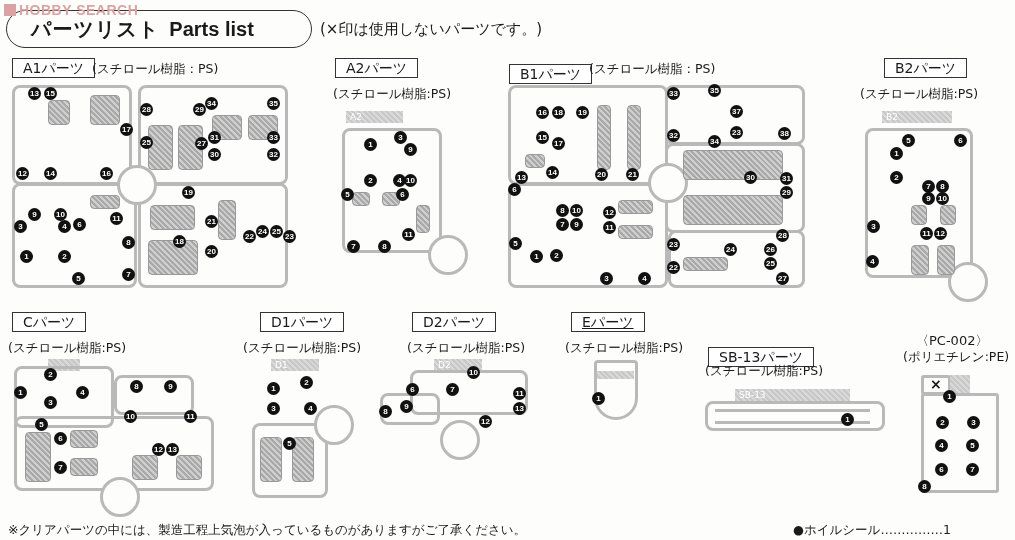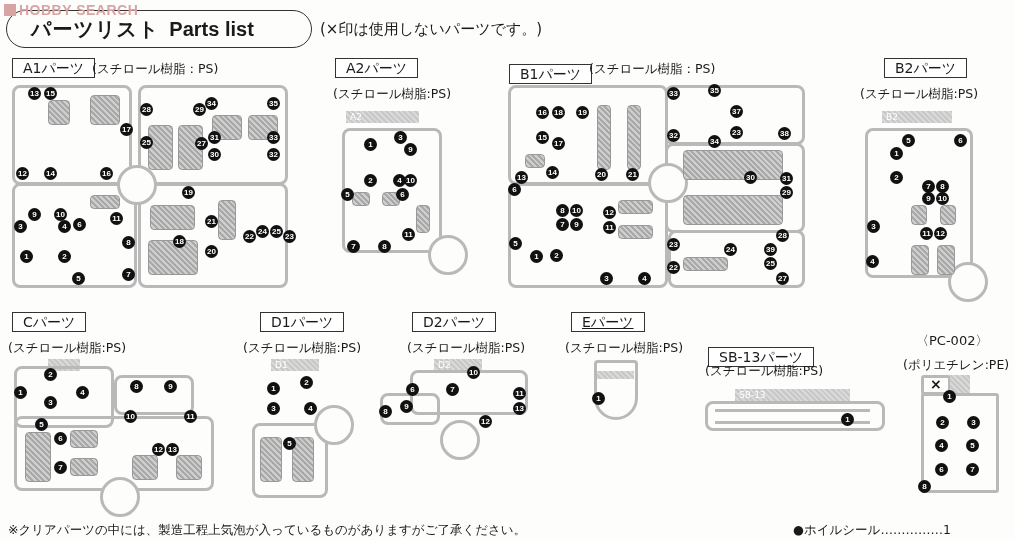--- a/index.html
+++ b/index.html
@@ -81,21 +81,21 @@
 <div class="abs num" style="left:58px;top:220px;">4</div>
 <div class="abs num" style="left:73px;top:218px;">6</div>
 <div class="abs num" style="left:20px;top:250px;">1</div>
 <div class="abs num" style="left:58px;top:250px;">2</div>
 <div class="abs num" style="left:122px;top:236px;">8</div>
 <div class="abs num" style="left:72px;top:272px;">5</div>
 <div class="abs num" style="left:122px;top:268px;">7</div>
 
 <div class="abs section-label" style="left:335px;top:58px;">A2パーツ</div>
 <div class="abs material" style="left:333px;top:86px;">(スチロール樹脂:PS)</div>
-<div class="abs tag" style="left:346px;top:111px;width:73px;">A2</div>
+<div class="abs tag" style="left:346px;top:111px;width:57px;">A2</div>
 <div class="abs sprue" style="left:342px;top:128px;width:100px;height:125px;"></div>
 <div class="abs ring" style="left:428px;top:235px;"></div>
 <div class="abs part" style="left:352px;top:192px;width:18px;height:14px;"></div>
 <div class="abs part" style="left:382px;top:192px;width:18px;height:14px;"></div>
 <div class="abs part" style="left:416px;top:205px;width:14px;height:28px;"></div>
 <div class="abs num" style="left:364px;top:138px;">1</div>
 <div class="abs num" style="left:394px;top:131px;">3</div>
 <div class="abs num" style="left:404px;top:143px;">9</div>
 <div class="abs num" style="left:364px;top:174px;">2</div>
 <div class="abs num" style="left:393px;top:174px;">4</div>
@@ -150,21 +150,21 @@
 <div class="abs num" style="left:603px;top:221px;">11</div>
 <div class="abs num" style="left:509px;top:237px;">5</div>
 <div class="abs num" style="left:530px;top:250px;">1</div>
 <div class="abs num" style="left:550px;top:249px;">2</div>
 <div class="abs num" style="left:600px;top:272px;">3</div>
 <div class="abs num" style="left:638px;top:272px;">4</div>
 <div class="abs num" style="left:667px;top:238px;">23</div>
 <div class="abs num" style="left:667px;top:261px;">22</div>
 <div class="abs num" style="left:724px;top:243px;">24</div>
 <div class="abs num" style="left:776px;top:229px;">28</div>
-<div class="abs num" style="left:764px;top:243px;">39</div>
+<div class="abs num" style="left:764px;top:243px;">26</div>
 <div class="abs num" style="left:764px;top:257px;">25</div>
 <div class="abs num" style="left:776px;top:272px;">27</div>
 
 <div class="abs section-label" style="left:884px;top:58px;">B2パーツ</div>
 <div class="abs material" style="left:860px;top:86px;">(スチロール樹脂:PS)</div>
 <div class="abs tag" style="left:882px;top:111px;width:70px;">B2</div>
 <div class="abs sprue" style="left:865px;top:128px;width:108px;height:150px;"></div>
 <div class="abs ring" style="left:948px;top:262px;"></div>
 <div class="abs part" style="left:911px;top:205px;width:16px;height:20px;"></div>
 <div class="abs part" style="left:940px;top:205px;width:16px;height:20px;"></div>
@@ -245,21 +245,21 @@
 
 <div class="abs section-label" style="left:708px;top:347px;">SB-13パーツ</div>
 <div class="abs material" style="left:705px;top:363px;">(スチロール樹脂:PS)</div>
 <div class="abs tag" style="left:735px;top:389px;width:115px;height:12px;">SB-13</div>
 <div class="abs sprue" style="left:705px;top:401px;width:180px;height:30px;"></div>
 <div class="abs runner-h" style="left:715px;top:409px;width:155px;"></div>
 <div class="abs runner-h" style="left:715px;top:421px;width:155px;"></div>
 <div class="abs num" style="left:841px;top:413px;">1</div>
 
 <div class="abs material" style="left:916px;top:332px;font-size:13px;">〈PC-002〉</div>
-<div class="abs material" style="left:903px;top:349px;margin-top:8px;">(ポリエチレン:PE)</div>
+<div class="abs material" style="left:903px;top:349px;">(ポリエチレン:PE)</div>
 <div class="abs sprue" style="left:921px;top:375px;width:30px;height:20px;border-radius:3px;"></div>
 <div class="abs tag" style="left:950px;top:375px;width:20px;height:18px;"></div>
 <div class="abs sprue" style="left:921px;top:393px;width:78px;height:100px;border-radius:3px;"></div>
 <div class="abs" style="left:930px;top:376px;font-size:14px;font-weight:bold;">×</div>
 <div class="abs num" style="left:943px;top:390px;">1</div>
 <div class="abs num" style="left:936px;top:416px;">2</div>
 <div class="abs num" style="left:967px;top:416px;">3</div>
 <div class="abs num" style="left:935px;top:439px;">4</div>
 <div class="abs num" style="left:966px;top:439px;">5</div>
 <div class="abs num" style="left:935px;top:463px;">6</div>

